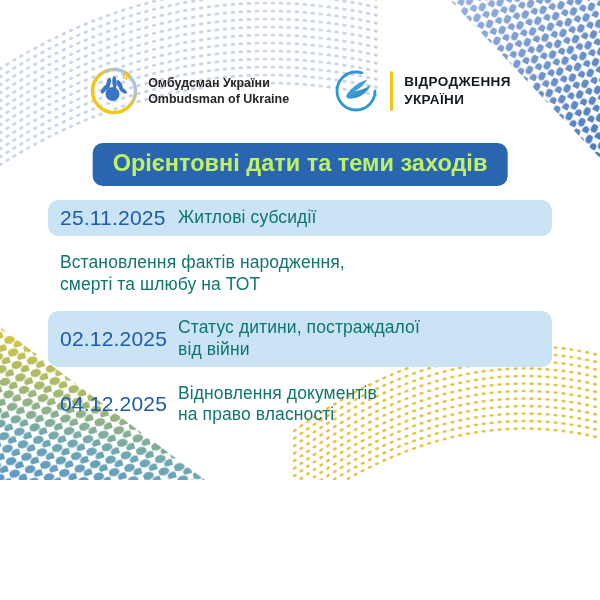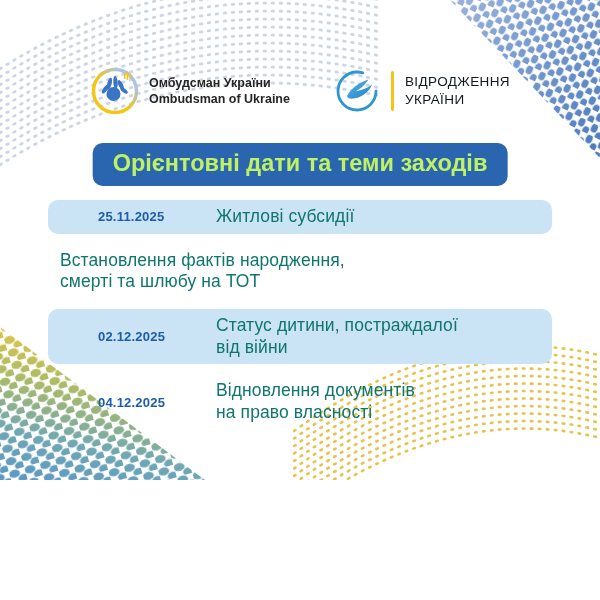--- a/index.html
+++ b/index.html
@@ -14,34 +14,34 @@
   #wave-br{bottom:0;right:0;}
 
   
   .header{position:absolute;top:66px;left:0;right:0;display:flex;justify-content:center;
           align-items:center;gap:44px;}
   .logo{display:flex;align-items:center;}
   .logo1{gap:9px;}
   .logo1-text{font-size:12.5px;font-weight:bold;color:#262626;line-height:1.3;}
   .logo2{gap:11px;}
   .logo2-divider{width:3px;height:40px;background:#f3c614;border-radius:1.5px;}
-  .logo2-text{font-size:13.5px;font-weight:normal;color:#101820;line-height:1.32;letter-spacing:.4px;}
+  .logo2-text{font-size:13.5px;font-weight:bold;color:#101820;line-height:1.32;letter-spacing:.4px;}
 
   
   .banner{position:absolute;top:143px;left:50%;transform:translateX(-50%);
           background:#2a65b0;color:#bef264;font-size:23.5px;font-weight:bold;
           padding:7px 20px 9px;border-radius:10px;white-space:nowrap;}
 
   
   .list{position:absolute;top:200px;left:48px;width:504px;display:flex;
         flex-direction:column;gap:10px;}
   .row{display:flex;align-items:center;border-radius:10px;padding:6px 12px;
        min-height:22px;box-sizing:border-box;}
   .row.hl{background:#cae3f5;}
-  .date{flex:0 0 118px;color:#1b5cab;font-weight:bold;font-size:13px;letter-spacing:.2px;margin-left:38px;}
+  .date{flex:0 0 118px;color:#1b5cab;font-weight:normal;font-size:21px;letter-spacing:.2px;}
   .topic{font-size:17.5px;color:#0f766e;font-weight:500;line-height:1.24;letter-spacing:.1px;}
 </style>
 </head>
 <body>
 
 <div class="poster">
 
   <svg id="wave-tl" class="decor" width="390" height="200" viewBox="0 0 390 200" opacity="0.75">
       <path d="M -20 178 Q 170 48 380 96" stroke="#b9c8e2" fill="none" stroke-width="2.8" stroke-dasharray="1.6 6.4" stroke-linecap="round"></path>
       <path d="M -20 170 Q 170 40 380 88" stroke="#b9c8e2" fill="none" stroke-width="2.8" stroke-dasharray="1.6 6.4" stroke-linecap="round"></path>

